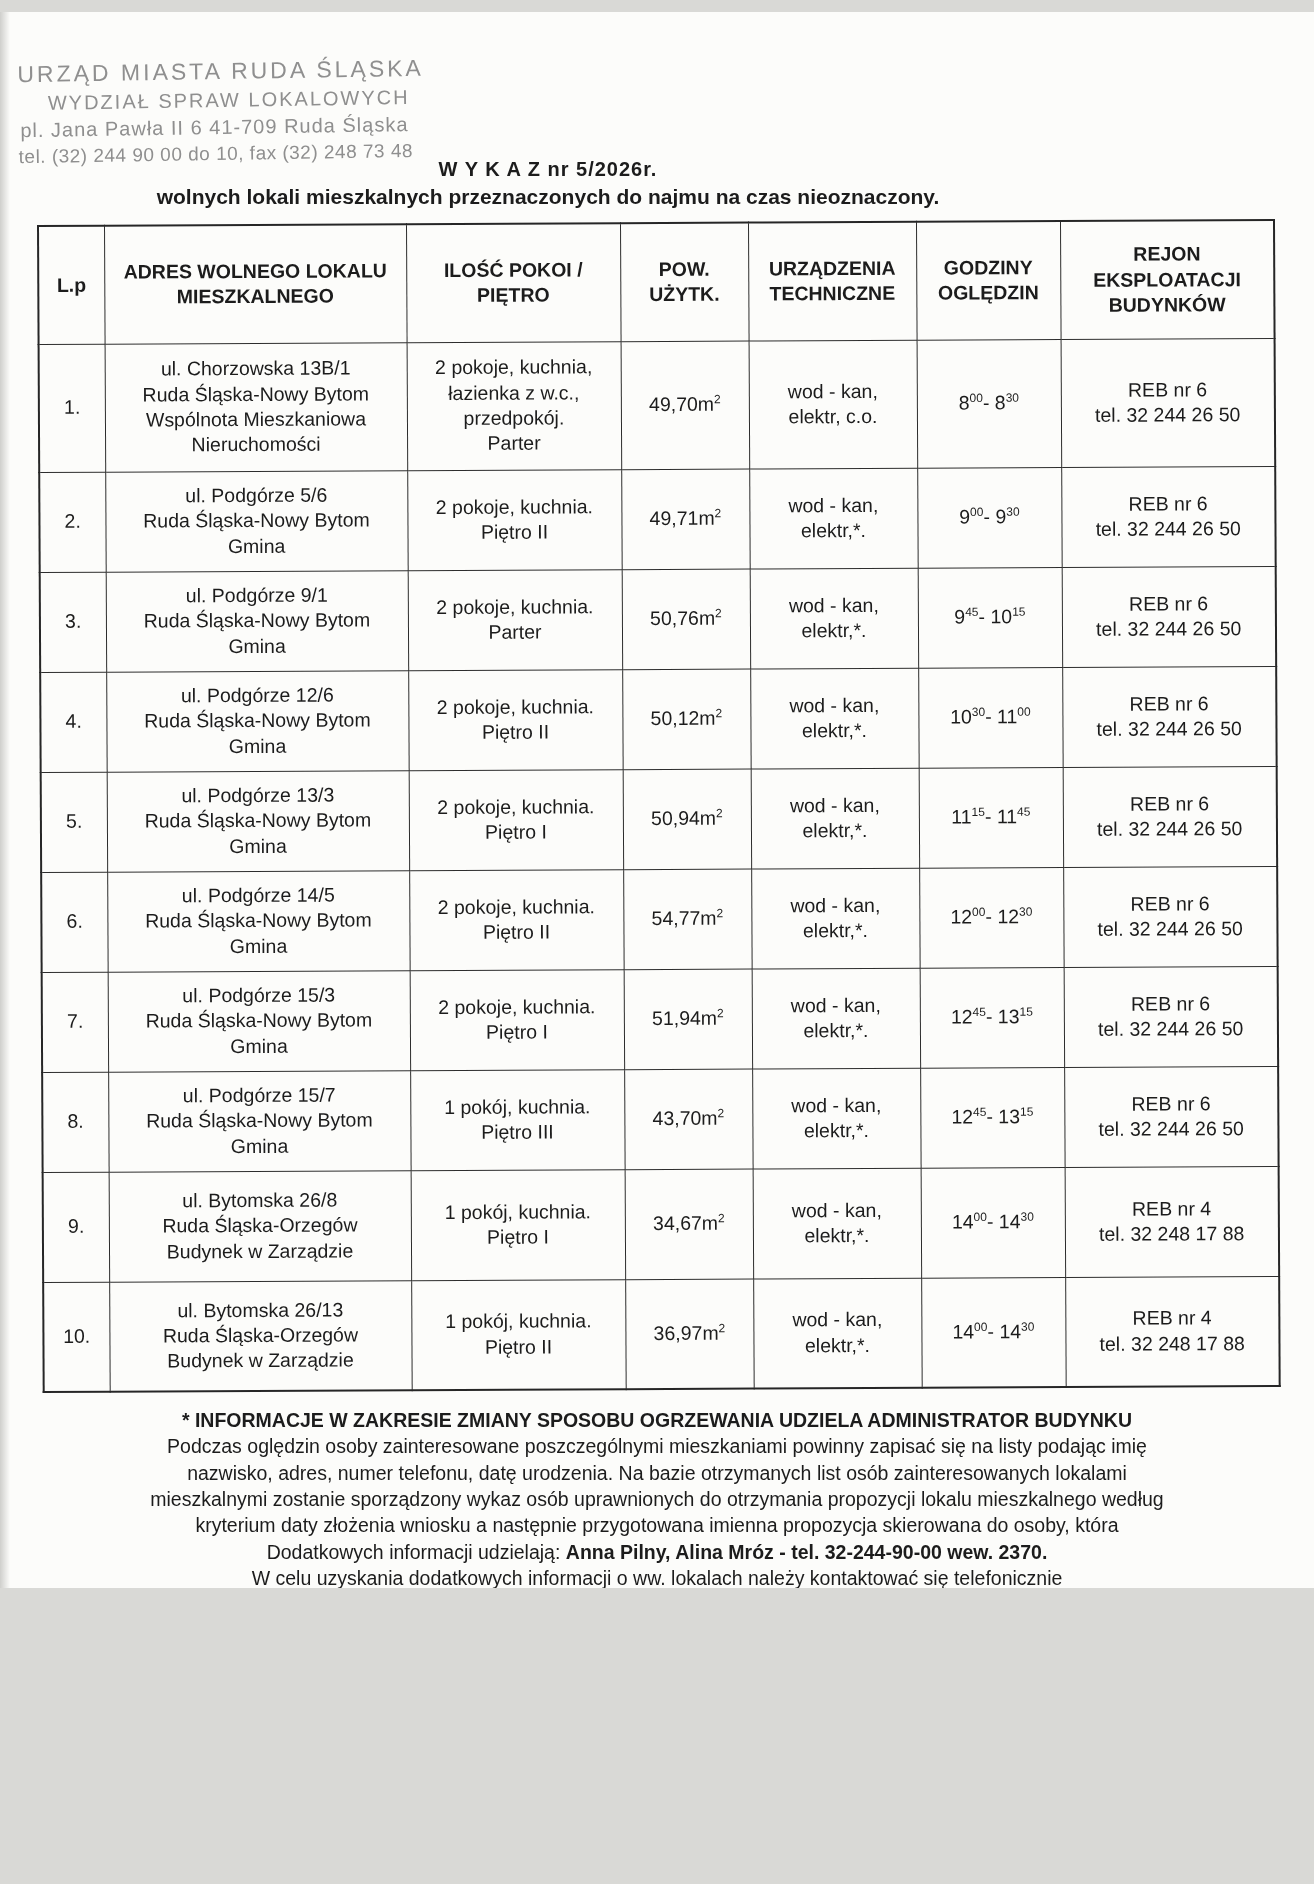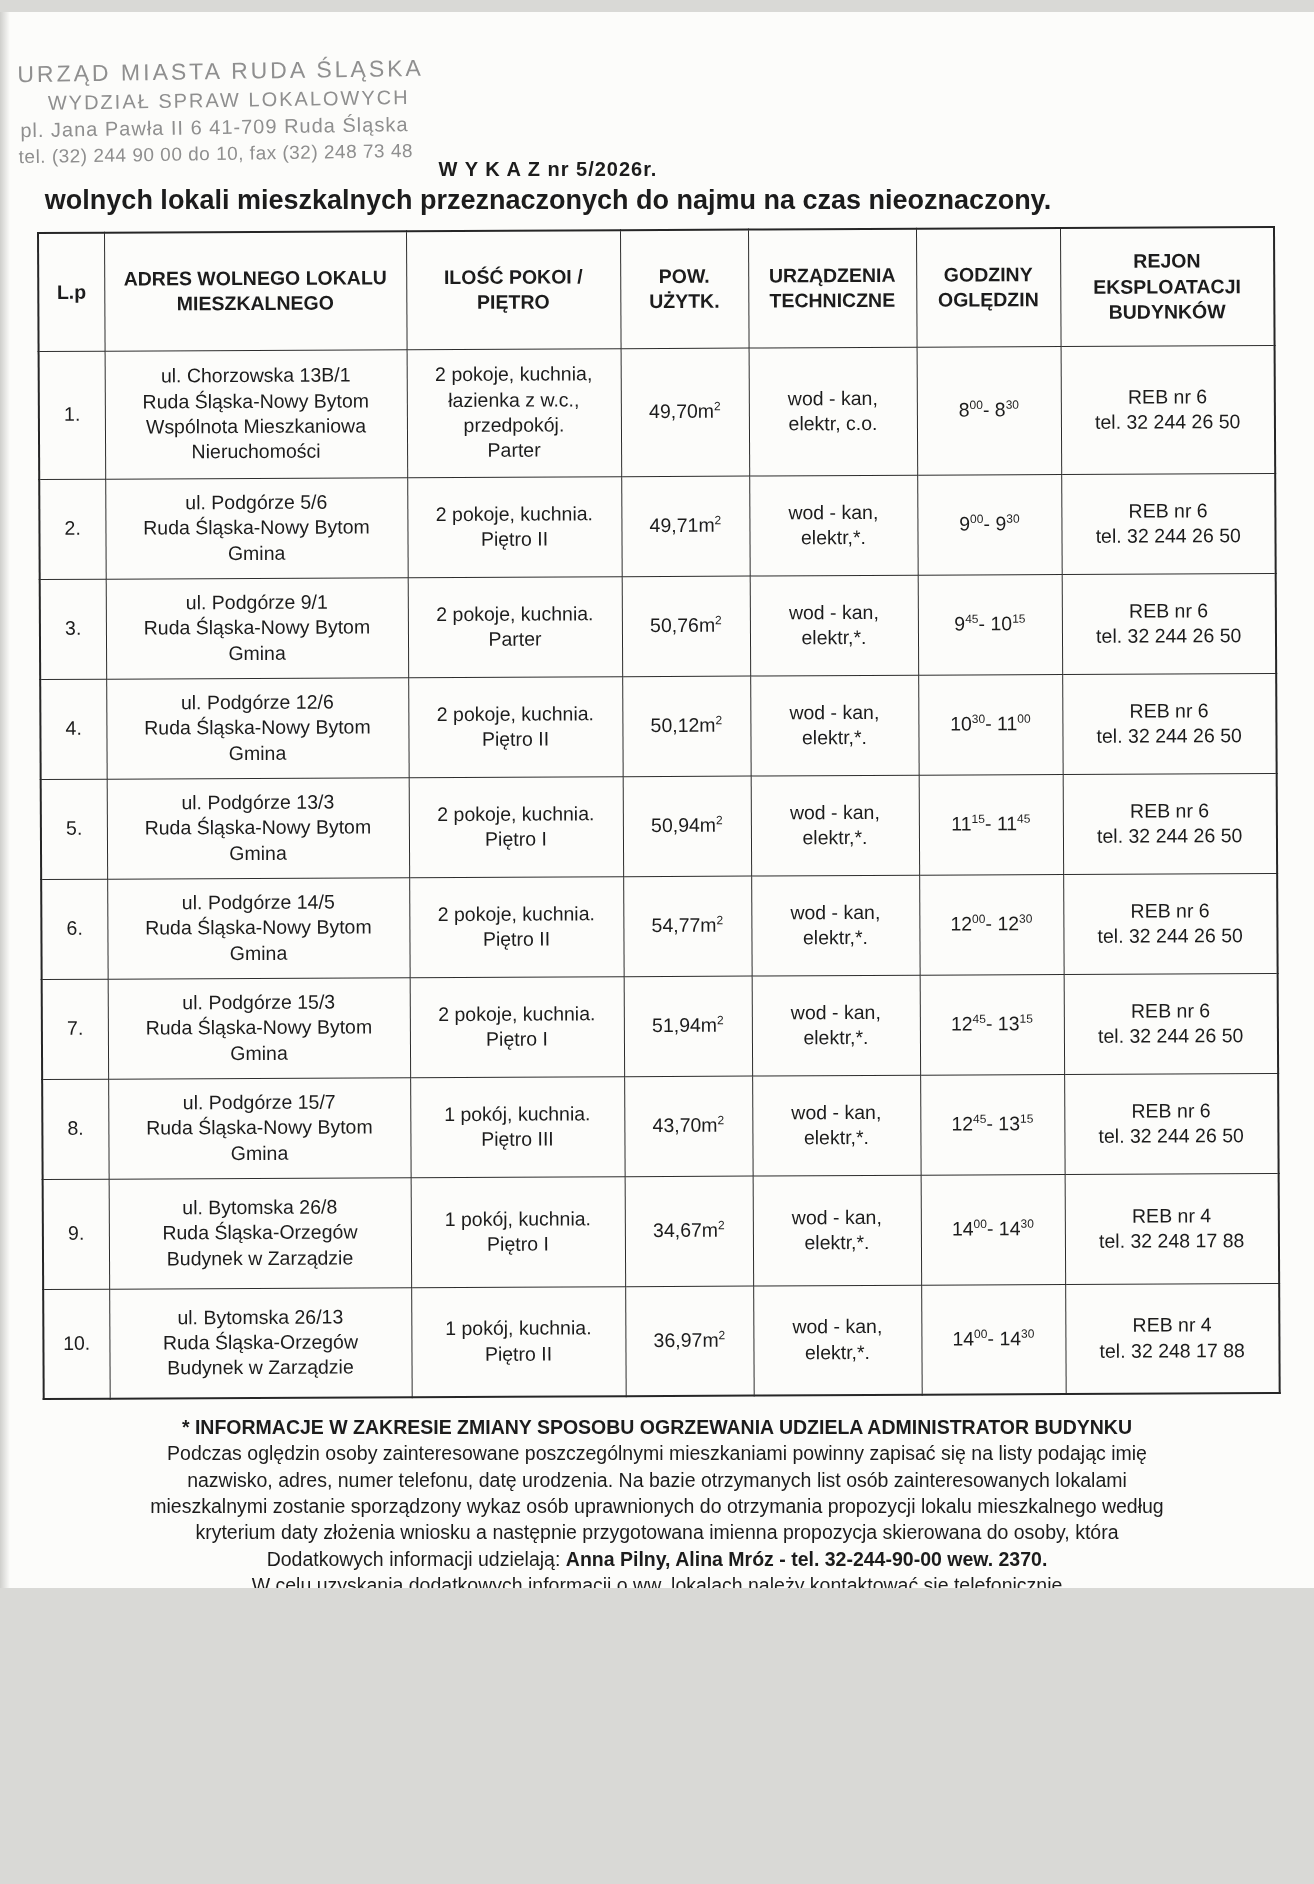--- a/index.html
+++ b/index.html
@@ -28,21 +28,21 @@
     white-space:nowrap;
   }
   .office-stamp .s1{font-size:23px;letter-spacing:3px;}
   .office-stamp .s2{font-size:20px;letter-spacing:2px;margin-left:30px;}
   .office-stamp .s3{font-size:20px;letter-spacing:1px;margin-left:2px;}
   .office-stamp .s4{font-size:19px;letter-spacing:0.5px;}
   
   .content{padding-top:146px;}
   .title-block{width:1036px;margin-left:30px;text-align:center;}
   .title-main{font-size:20px;font-weight:bold;letter-spacing:1px;}
-  .title-sub{font-size:27px;font-weight:bold;margin-top:4px;}
+  .title-sub{font-size:21px;font-weight:bold;margin-top:4px;}
   
   table.wykaz{
     width:1236px;
     margin:16px 0 0 37px;
     border-collapse:collapse;
     table-layout:fixed;
     border:2.5px solid #262626;
     transform:rotate(-0.28deg);
     transform-origin:left top;
   }

